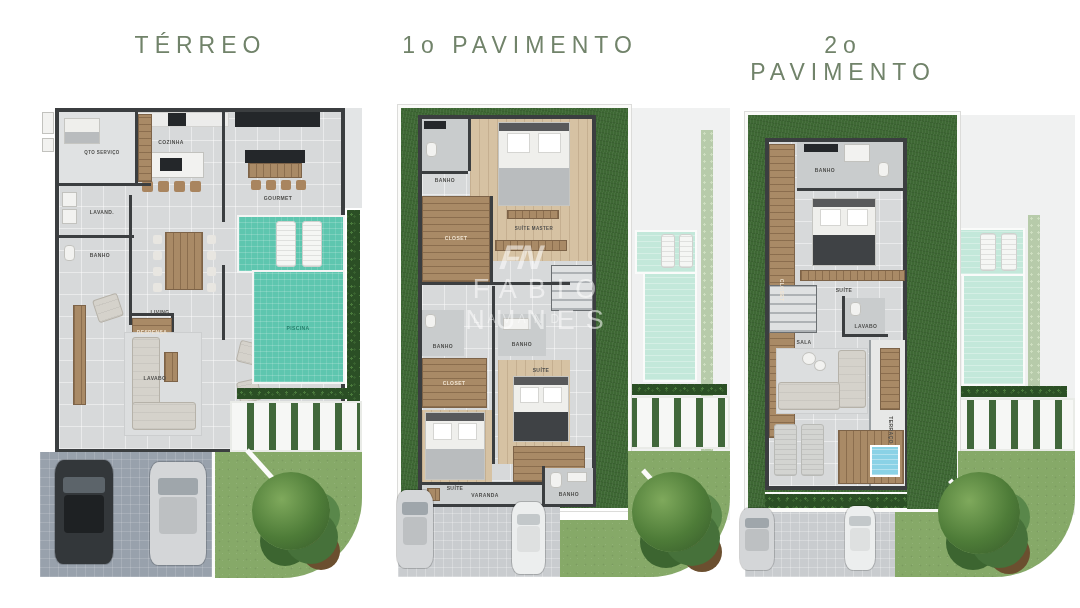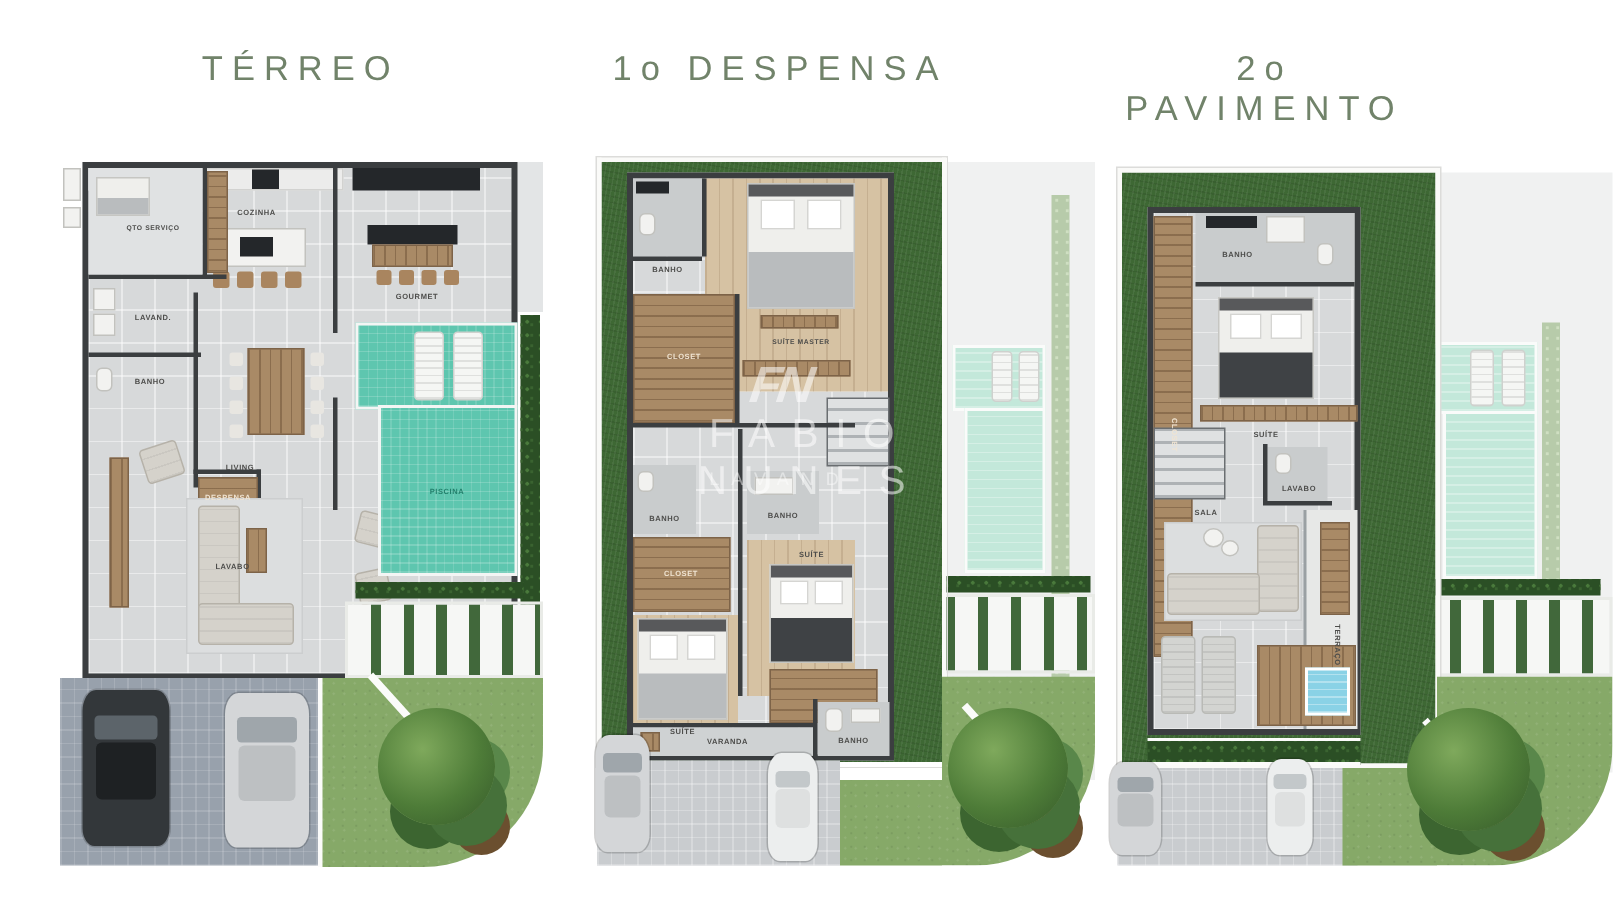--- a/index.html
+++ b/index.html
@@ -96,21 +96,21 @@
   .wm-mono{font-size:34px;font-weight:bold;font-style:italic;letter-spacing:-3px;opacity:.55;transform:skewX(-8deg);}
   .wm-name{font-size:27px;font-weight:300;letter-spacing:11px;opacity:.55;}
   .wm-role{font-size:12px;font-weight:300;letter-spacing:8px;opacity:.45;}
 </style>
 </head>
 <body>
 
 <div class="canvas">
 
   <div class="title" style="left:103px;top:32px;width:195px">TÉRREO</div>
-  <div class="title" style="left:400px;top:32px;width:240px">1o DESPENSA</div>
+  <div class="title" style="left:400px;top:32px;width:240px">1o PAVIMENTO</div>
   <div class="title" style="left:738px;top:32px;width:210px">2o PAVIMENTO</div>
 
   <section class="plan" style="left:40px;top:100px;width:322px;height:492px">
 
     <div class="abs whitebox" style="left:2px;top:12px;width:12px;height:22px"></div>
     <div class="abs whitebox" style="left:2px;top:38px;width:12px;height:14px"></div>
 
     <div class="abs" style="left:305px;top:8px;width:17px;height:100px;background:#e3e5e6"></div>
 
     <div class="abs floor house" style="left:15px;top:8px;width:290px;height:345px"></div>

